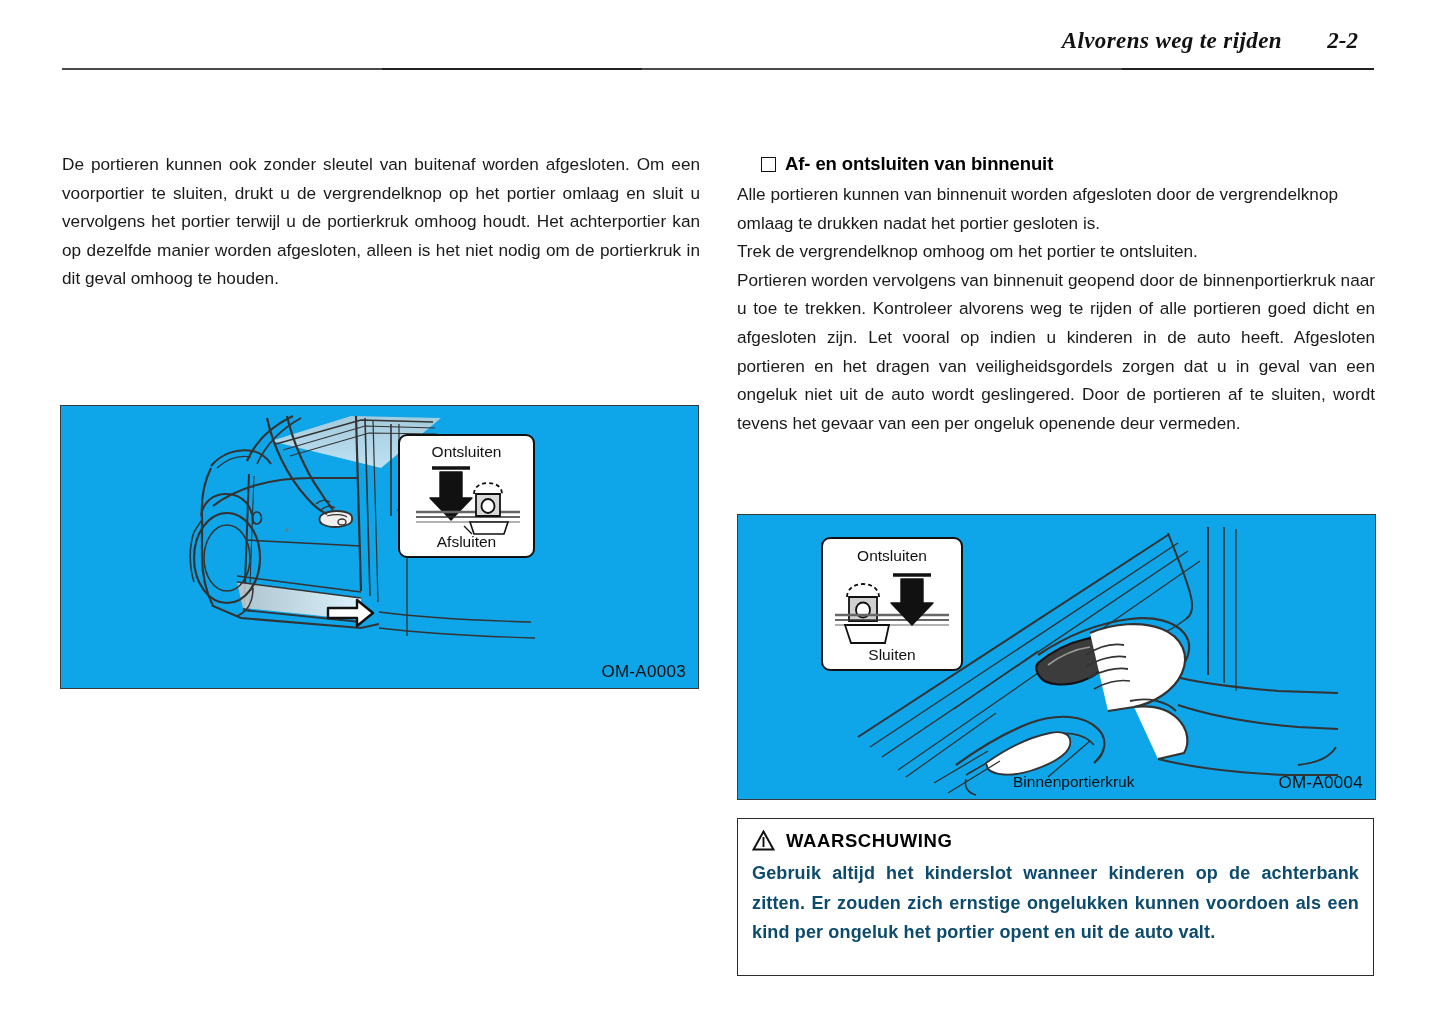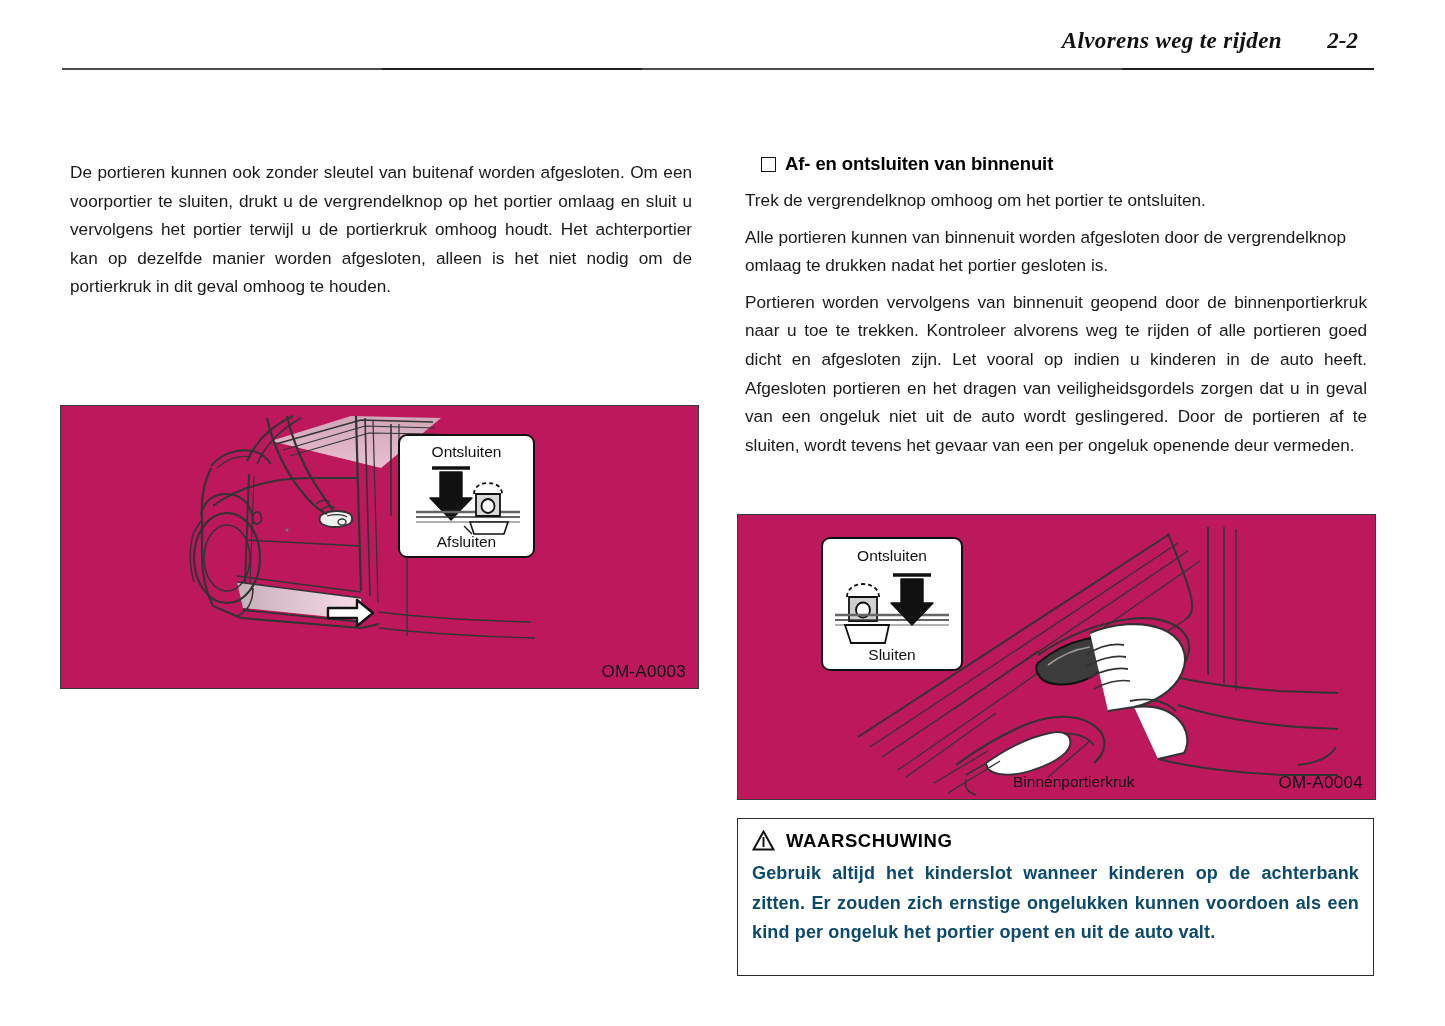--- a/index.html
+++ b/index.html
@@ -72,21 +72,21 @@
 
   
   .col {
     position: absolute;
     width: 638px;
   }
   .col-left  { left: 62px;  top: 150px; }
   .col-right { left: 737px; top: 150px; }
 
   p.body-text {
-    margin: 8px;
+    margin: 0;
     font-size: 17.2px;
     line-height: 28.6px;
     color: #1a1a1a;
     text-align: justify;
     text-justify: inter-word;
   }
   p.body-text.nojust { text-align: left; }
 
   h2.section-heading {
     margin: 0 0 2px 0;
@@ -105,21 +105,21 @@
     margin-right: 9px;
     position: relative;
     top: -1px;
     vertical-align: middle;
   }
 
   
   .figure-box {
     position: absolute;
     border: 1.6px solid #3a3a3a;
-    background: #be185d;
+    background: #0ea5e9;
     overflow: hidden;
   }
   #figure-1 { left: 60px;  top: 405px; width: 637px; height: 282px; }
   #figure-2 { left: 737px; top: 514px; width: 637px; height: 284px; }
 
   .fig-code {
     position: absolute;
     right: 12px;
     bottom: 6px;
     font-size: 17px;
@@ -201,22 +201,22 @@
   </div>
 
   <div class="col col-left">
     <p class="body-text">De portieren kunnen ook zonder sleutel van buitenaf worden afgesloten. Om een voorportier te sluiten, drukt u de vergrendelknop op het portier omlaag en sluit u vervolgens het portier terwijl u de portierkruk omhoog houdt. Het achterportier kan op dezelfde manier worden afgesloten, alleen is het niet nodig om de portierkruk in dit geval omhoog te houden.</p>
   </div>
 
   <div class="col col-right">
     <h2 class="section-heading">
       <span class="sq-bullet"></span><span>Af- en ontsluiten van binnenuit</span>
     </h2>
+    <p class="body-text nojust">Alle portieren kunnen van binnenuit worden afgesloten door de vergrendelknop omlaag te drukken nadat het portier gesloten is.</p>
     <p class="body-text nojust">Trek de vergrendelknop omhoog om het portier te ontsluiten.</p>
-    <p class="body-text nojust">Alle portieren kunnen van binnenuit worden afgesloten door de vergrendelknop omlaag te drukken nadat het portier gesloten is.</p>
     <p class="body-text">Portieren worden vervolgens van binnenuit geopend door de binnenportierkruk naar u toe te trekken. Kontroleer alvorens weg te rijden of alle portieren goed dicht en afgesloten zijn. Let vooral op indien u kinderen in de auto heeft. Afgesloten portieren en het dragen van veiligheidsgordels zorgen dat u in geval van een ongeluk niet uit de auto wordt geslingered. Door de portieren af te sluiten, wordt tevens het gevaar van een per ongeluk openende deur vermeden.</p>
   </div>
 
   <div class="figure-box" id="figure-1">
 
     <svg class="fig-svg" width="637" height="282" viewBox="0 0 637 282">
       <defs>
         <linearGradient id="g1" x1="0" y1="0" x2="1" y2="0">
           <stop offset="0%" stop-color="#c9c9c9"></stop>
           <stop offset="100%" stop-color="#ffffff"></stop>

